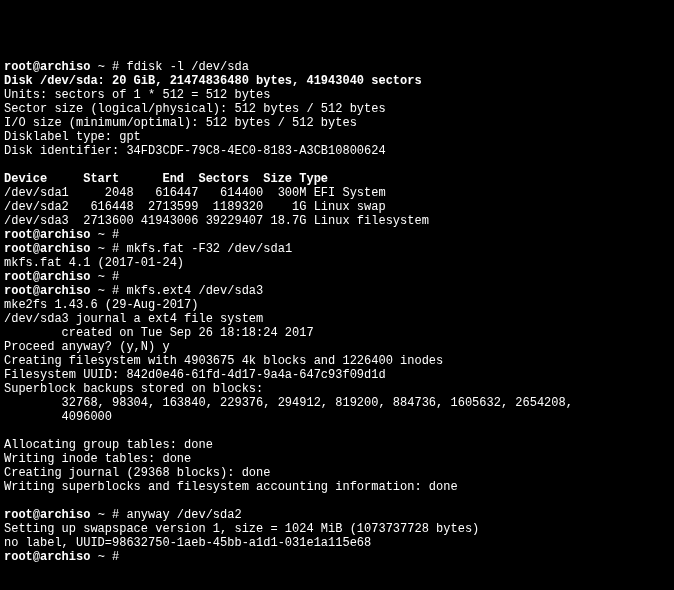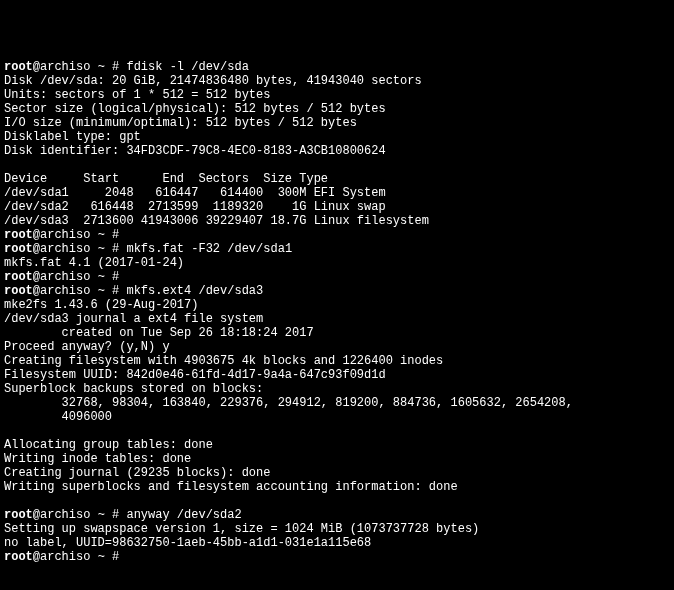--- a/index.html
+++ b/index.html
@@ -8,21 +8,21 @@
     font-family: "Courier New", monospace;
     font-size: 12px;
     line-height: 14px;
     margin: 0;
     padding: 4px;
     white-space: pre;
     width: 674px;
     box-sizing: border-box;
   }
   .root { color: #ffffff; font-weight: bold; }
-  .bold { font-weight: normal; color: #fff; }
+  .bold { font-weight: bold; color: #fff; }
   .prompt-line { }
 </style>
 </head>
 <body>
 
 
 
 <div><span class="prompt-line"><span class="root">root</span><span>@</span><span class="bold">archiso</span><span> ~ # </span><span>fdisk -l /dev/sda</span></span>
 <span class="bold">Disk /dev/sda: 20 GiB, 21474836480 bytes, 41943040 sectors</span>
 <span>Units: sectors of 1 * 512 = 512 bytes</span>
@@ -45,21 +45,21 @@
 <span>        created on Tue Sep 26 18:18:24 2017</span>
 <span>Proceed anyway? (y,N) y</span>
 <span>Creating filesystem with 4903675 4k blocks and 1226400 inodes</span>
 <span>Filesystem UUID: 842d0e46-61fd-4d17-9a4a-647c93f09d1d</span>
 <span>Superblock backups stored on blocks:</span>
 <span>        32768, 98304, 163840, 229376, 294912, 819200, 884736, 1605632, 2654208,</span>
 <span>        4096000</span>
 
 <span>Allocating group tables: done</span>
 <span>Writing inode tables: done</span>
-<span>Creating journal (29235 blocks): done</span>
+<span>Creating journal (29368 blocks): done</span>
 <span>Writing superblocks and filesystem accounting information: done</span>
 
 <span class="prompt-line"><span class="root">root</span><span>@</span><span class="bold">archiso</span><span> ~ # </span><span>anyway /dev/sda2</span></span>
 <span>Setting up swapspace version 1, size = 1024 MiB (1073737728 bytes)</span>
 <span>no label, UUID=98632750-1aeb-45bb-a1d1-031e1a115e68</span>
 <span class="prompt-line"><span class="root">root</span><span>@</span><span class="bold">archiso</span><span> ~ # </span><span></span></span></div>
 
 
 
 

